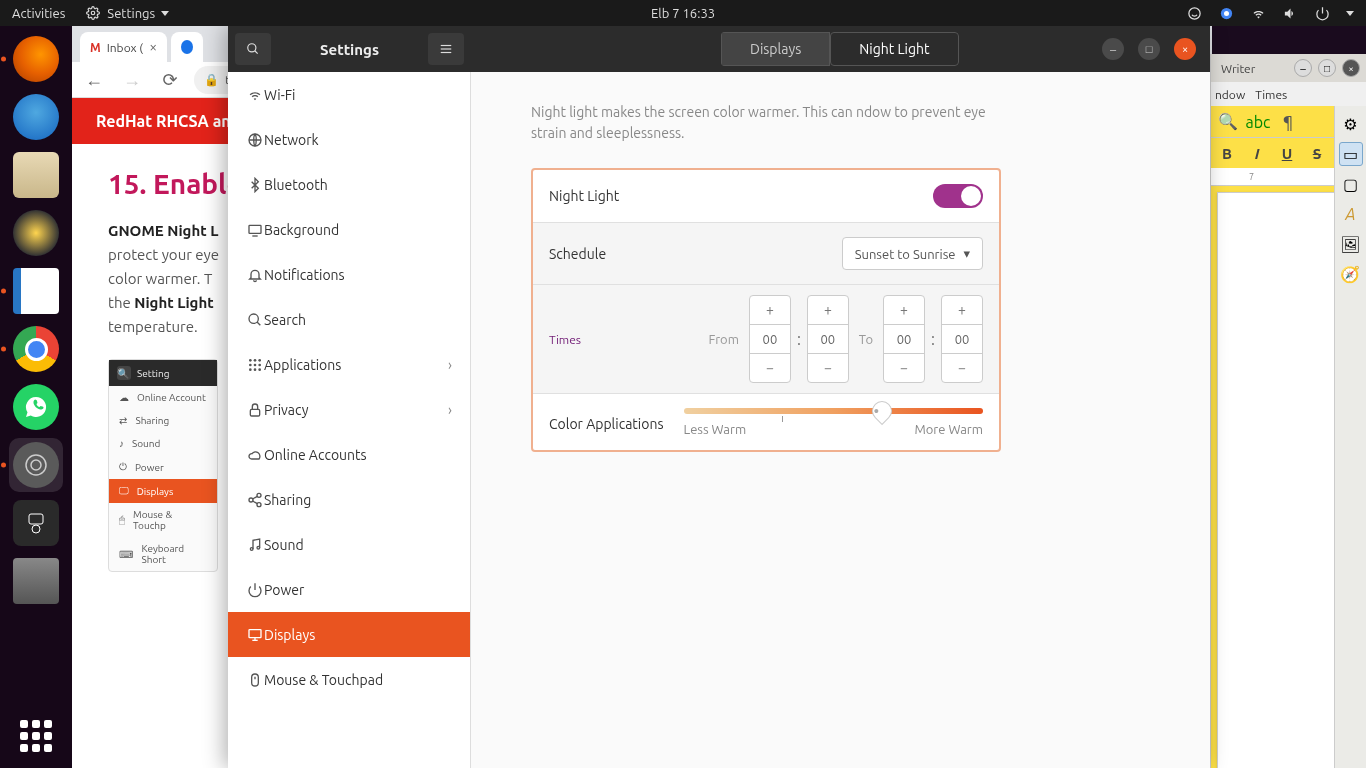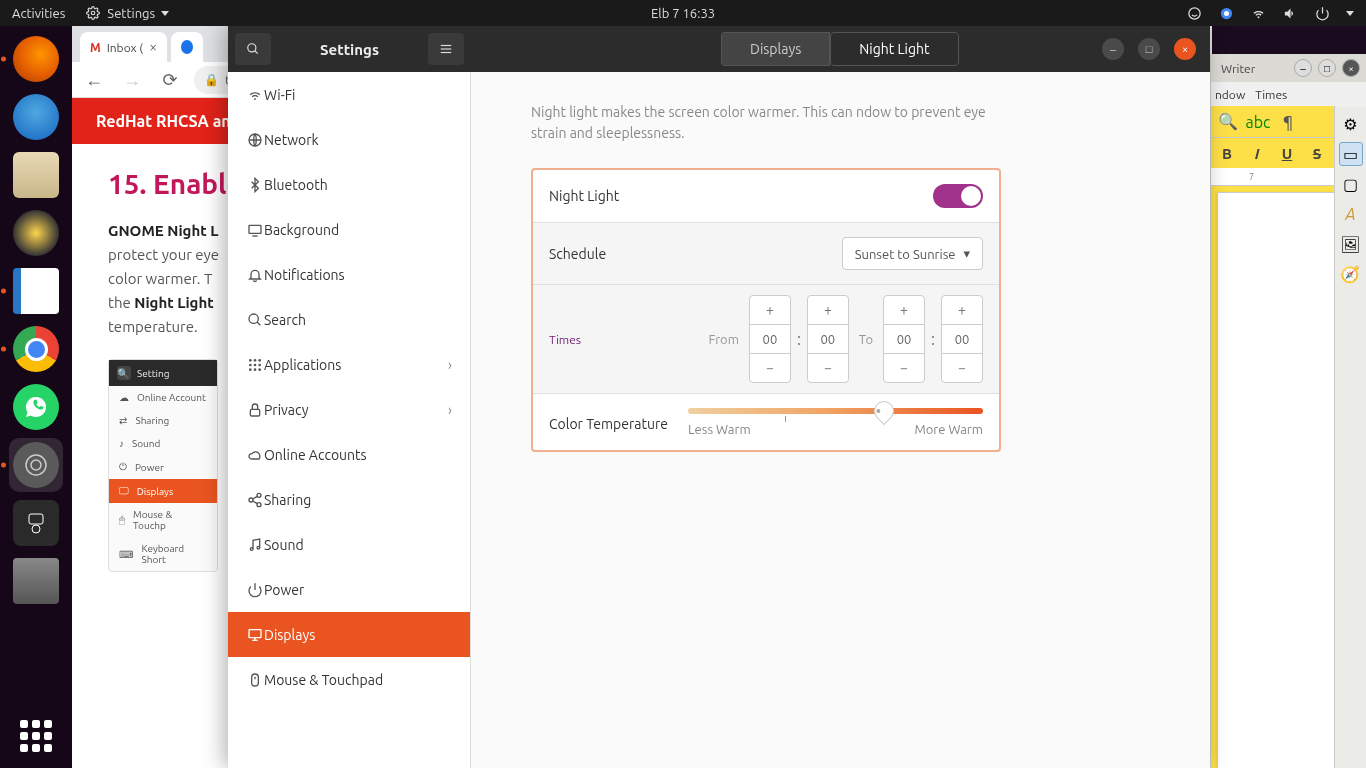--- a/index.html
+++ b/index.html
@@ -564,21 +564,21 @@
               <div class="spinner">
                   <div class="spinner-btn">+</div>
                   <div class="spinner-val">00</div>
                   <div class="spinner-btn">−</div>
                 </div>
             </div>
           </div>
         </div>
         <div class="temp-row">
           <div class="temp-content">
-            <span class="temp-label">Color Temperature</span>
+            <span class="temp-label">Color Applications</span>
             <div class="slider-wrap">
               <div class="slider-track">
                 <div class="slider-tick" style="left:33%;"></div>
                 <div class="slider-thumb"></div>
               </div>
               <div class="slider-labels">
                 <span>Less Warm</span>
                 <span>More Warm</span>
               </div>
             </div>

